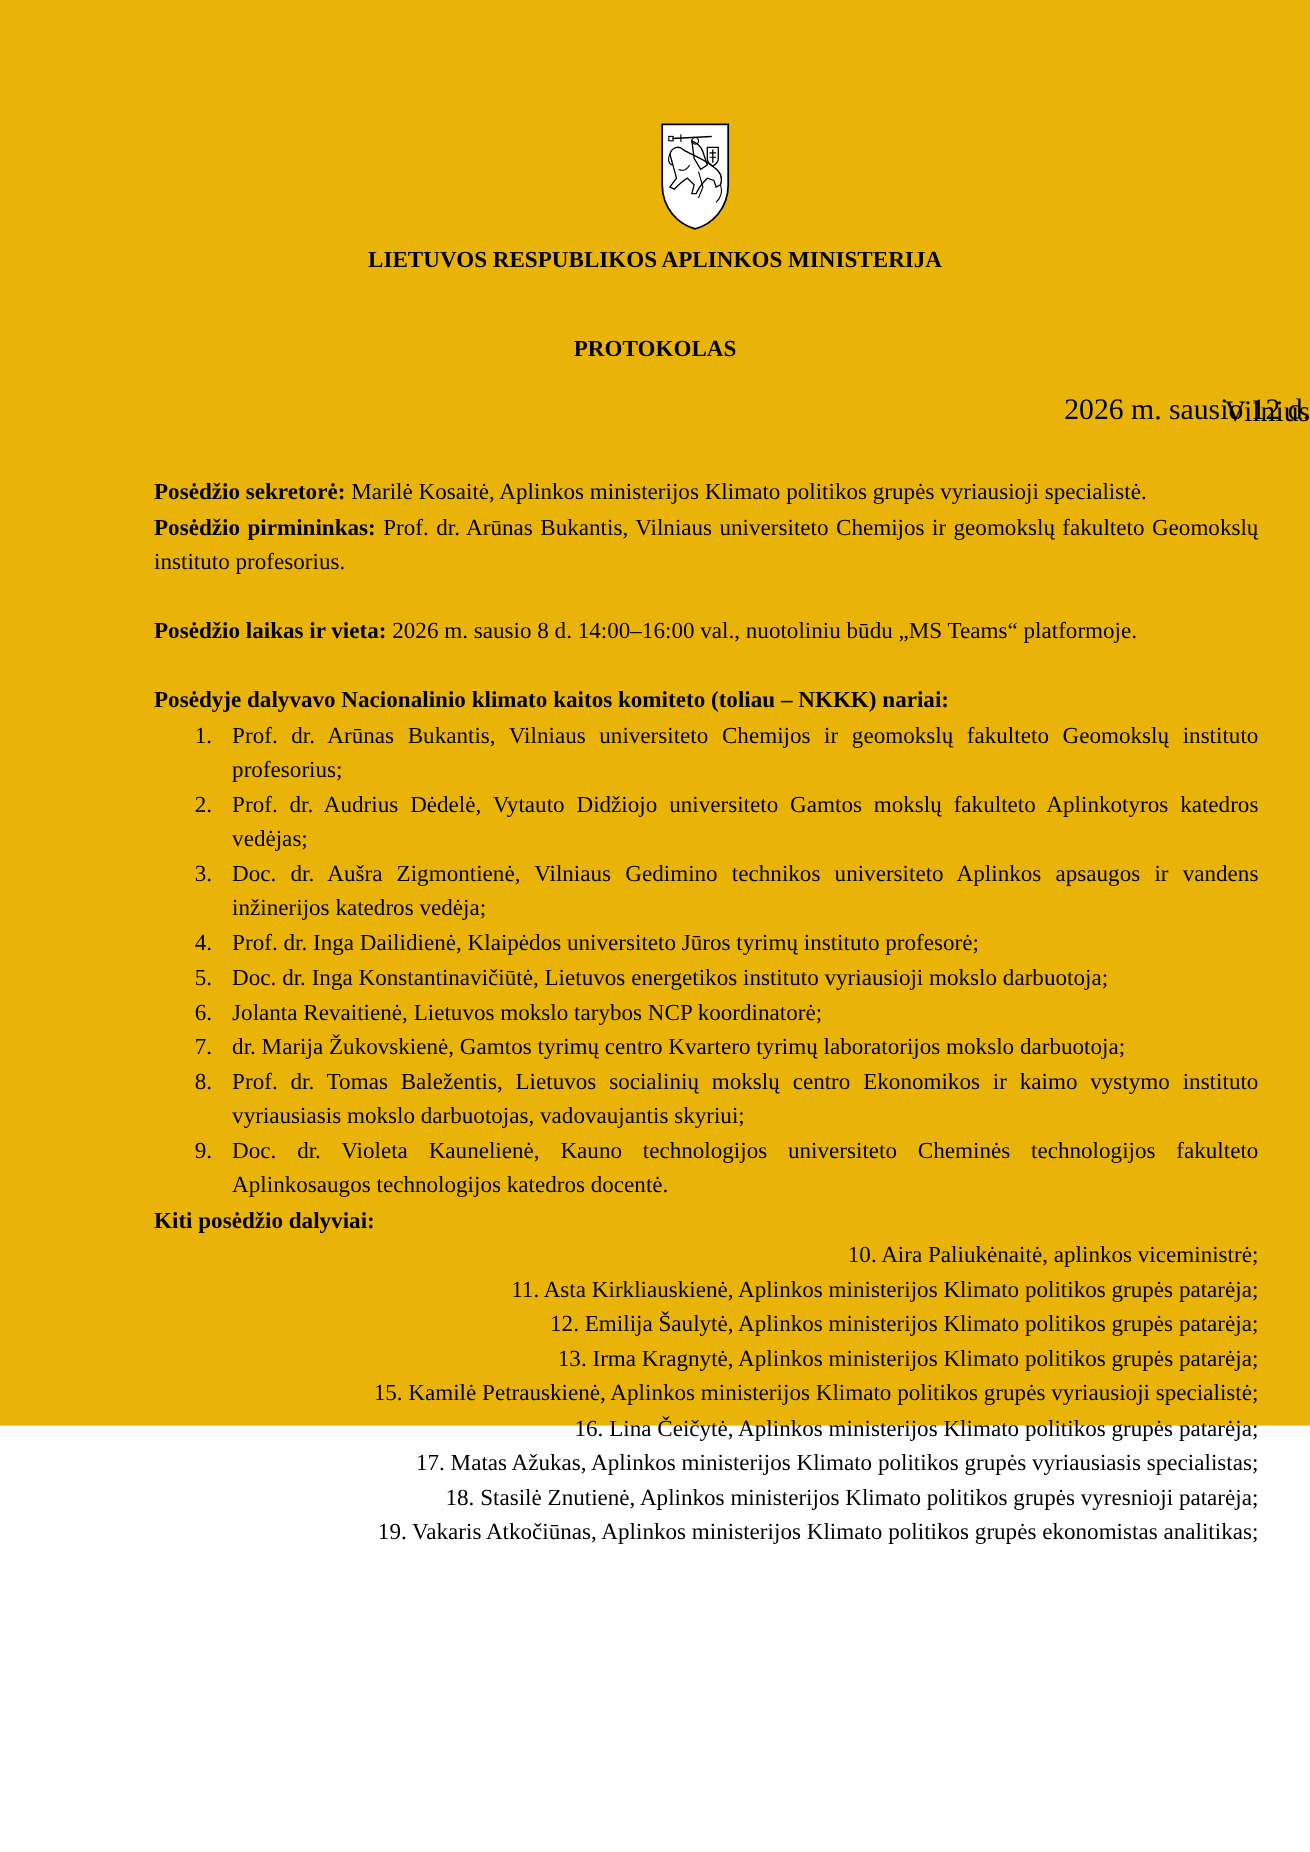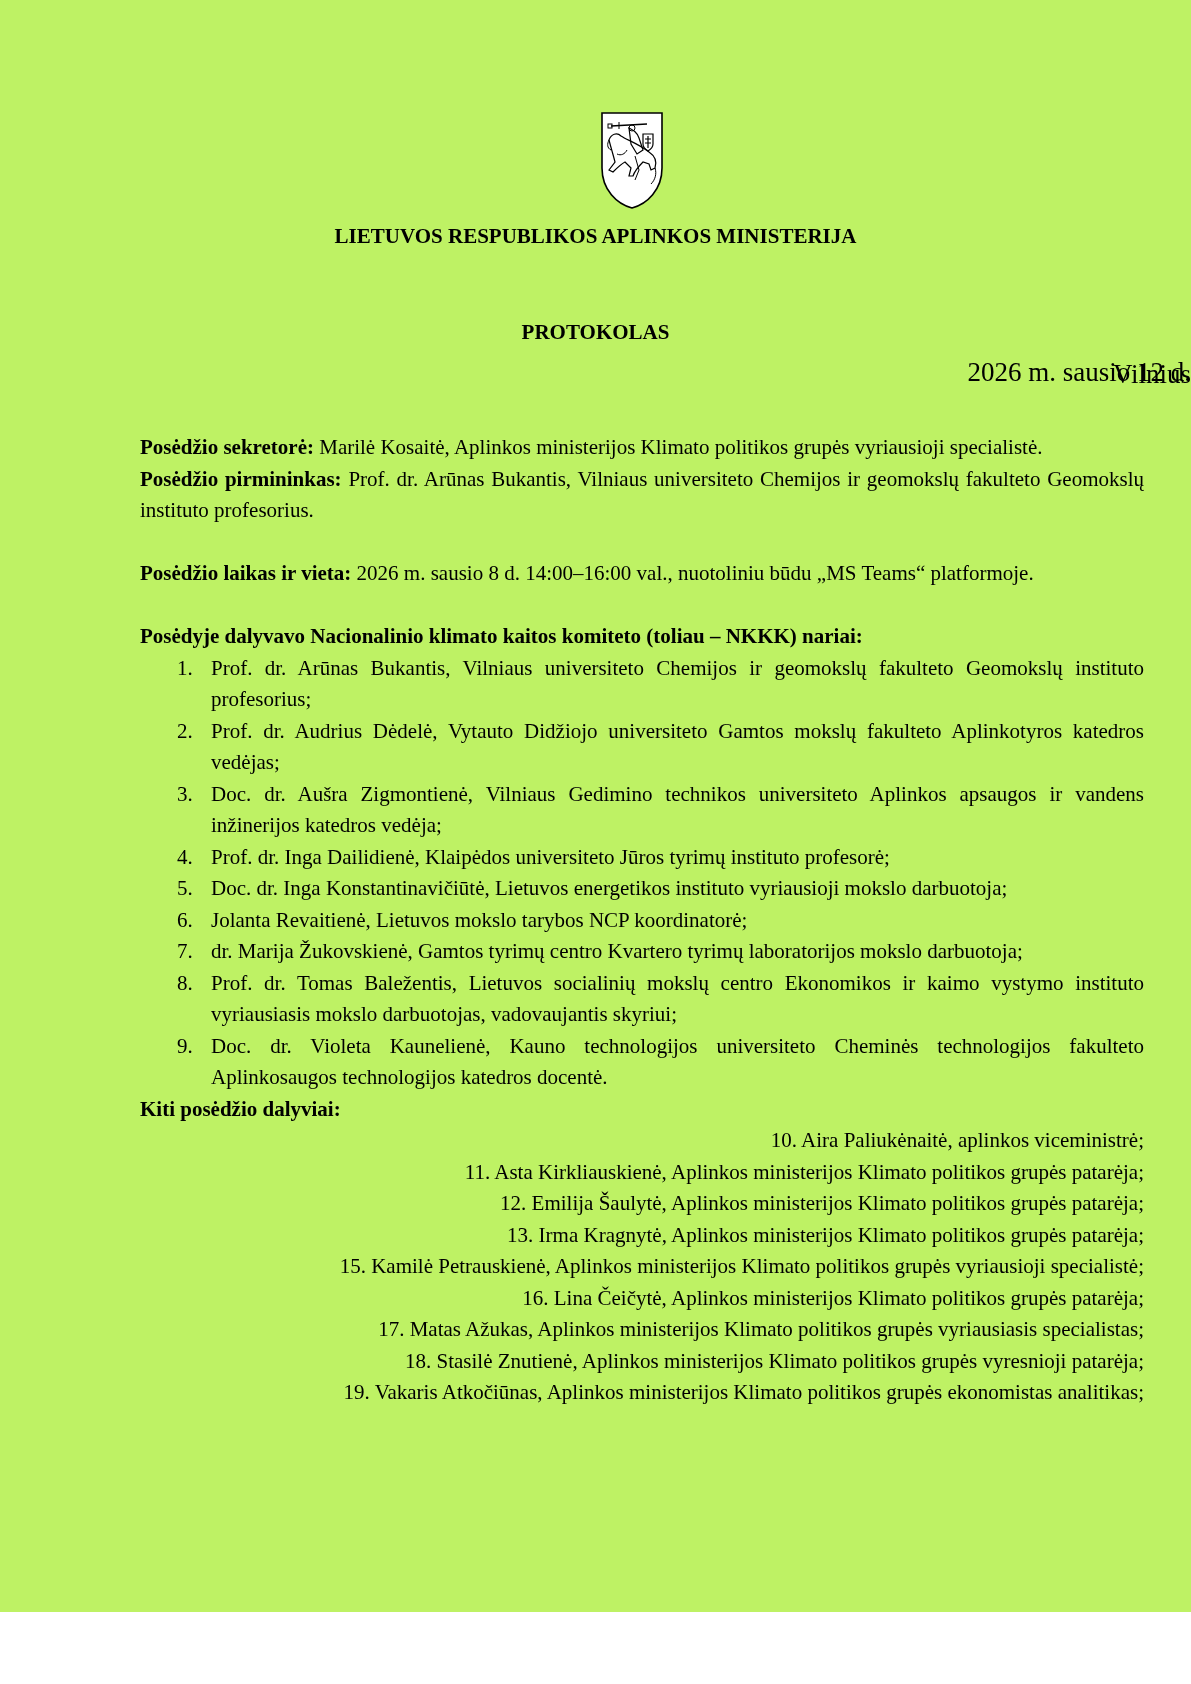--- a/index.html
+++ b/index.html
@@ -7,22 +7,22 @@
       width: 1191px;
       height: 1684px;
       position: relative;
       font-family: "Liberation Serif", "DejaVu Serif", serif;
       color: #000000;
       overflow: hidden;
     }
     .page {
       position: absolute;
       left: 0; top: 0;
-      width: 1191px; height: 1612px;
-      background: #bef264;
+      width: 1191px; height: 1296px;
+      background: #eab308;
     }
     .coat {
       position: absolute;
       left: 599px; top: 110px;
       width: 66px; height: 100px;
     }
     .title {
       position: absolute;
       left: 0; width: 1191px;
       text-align: center;
@@ -84,21 +84,21 @@
 
       <path d="M10 30 C12 24 18 22 22 26 C28 30 40 34 50 42 C56 46 58 52 56 58 L52 60 L50 54 L44 52 C40 56 36 60 34 66 L30 66 L32 58 L26 52 C22 54 18 58 14 62 L10 60 L16 52 C14 44 12 38 10 30 Z" fill="none" stroke="#000" stroke-width="1.2"></path>
       <path d="M10 30 C8 34 8 38 12 40" fill="none" stroke="#000" stroke-width="1"></path>
       <path d="M36 46 L40 60 L36 70" fill="none" stroke="#000" stroke-width="1"></path>
       <path d="M56 58 C58 64 56 70 52 74" fill="none" stroke="#000" stroke-width="1"></path>
       <path d="M18 44 C22 46 26 44 28 40" fill="none" stroke="#000" stroke-width="1"></path>
     </svg>
   </div>
 
   <div class="title" style="top:222px;">LIETUVOS RESPUBLIKOS APLINKOS MINISTERIJA</div>
-  <div class="title" style="top:303px;margin-top:15px;">PROTOKOLAS</div>
+  <div class="title" style="top:303px;">PROTOKOLAS</div>
 
   <div class="centered" style="top:358px;">2026 m. sausio 12 d.</div>
   <div class="centered" style="top:360px;">Vilnius</div>
 
   <div class="body" style="top:432px;">
     <p class="para">
       <b>Posėdžio sekretorė:</b>
       <span>Marilė Kosaitė, Aplinkos ministerijos Klimato politikos grupės vyriausioji specialistė.</span>
     </p>
     <p class="para">

